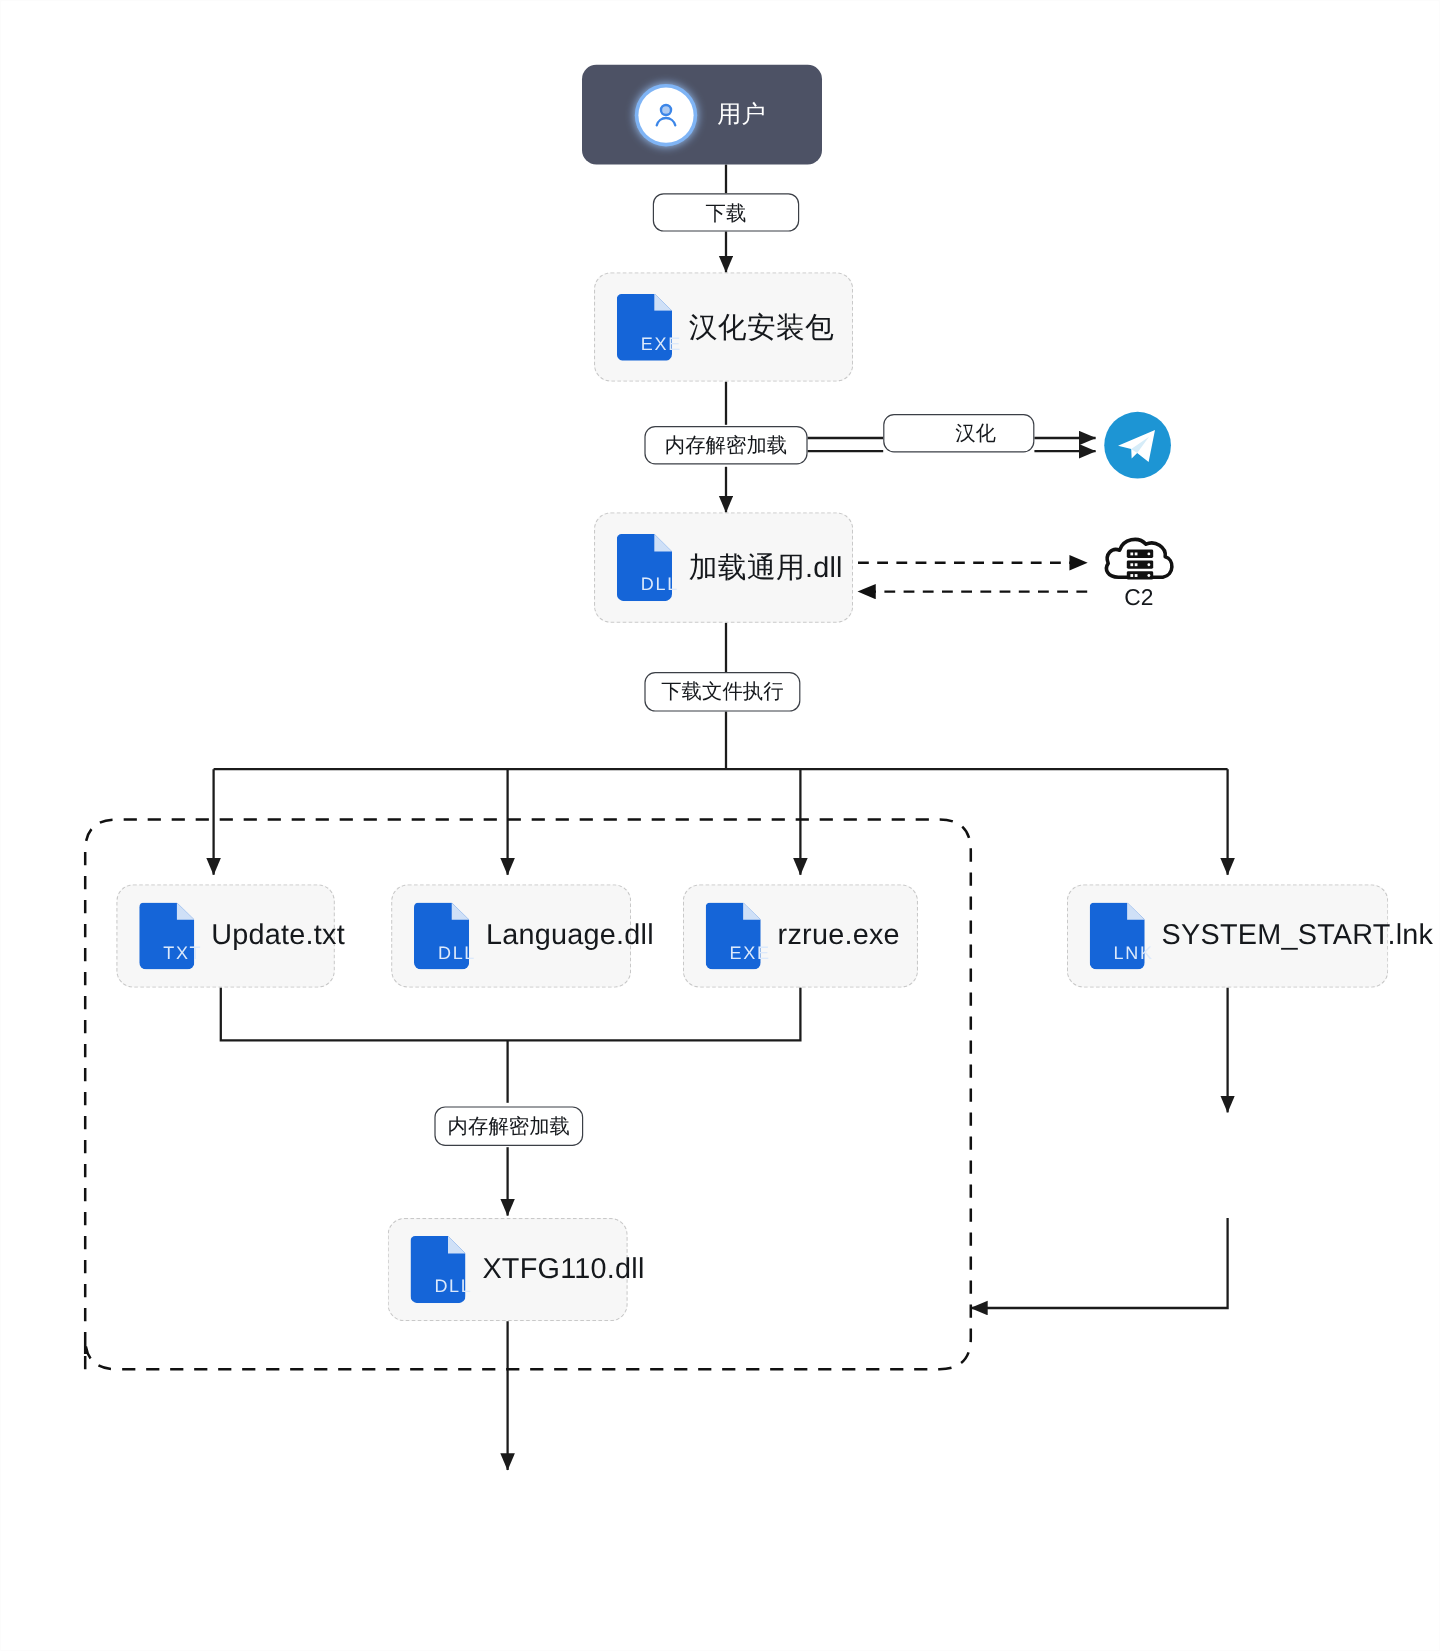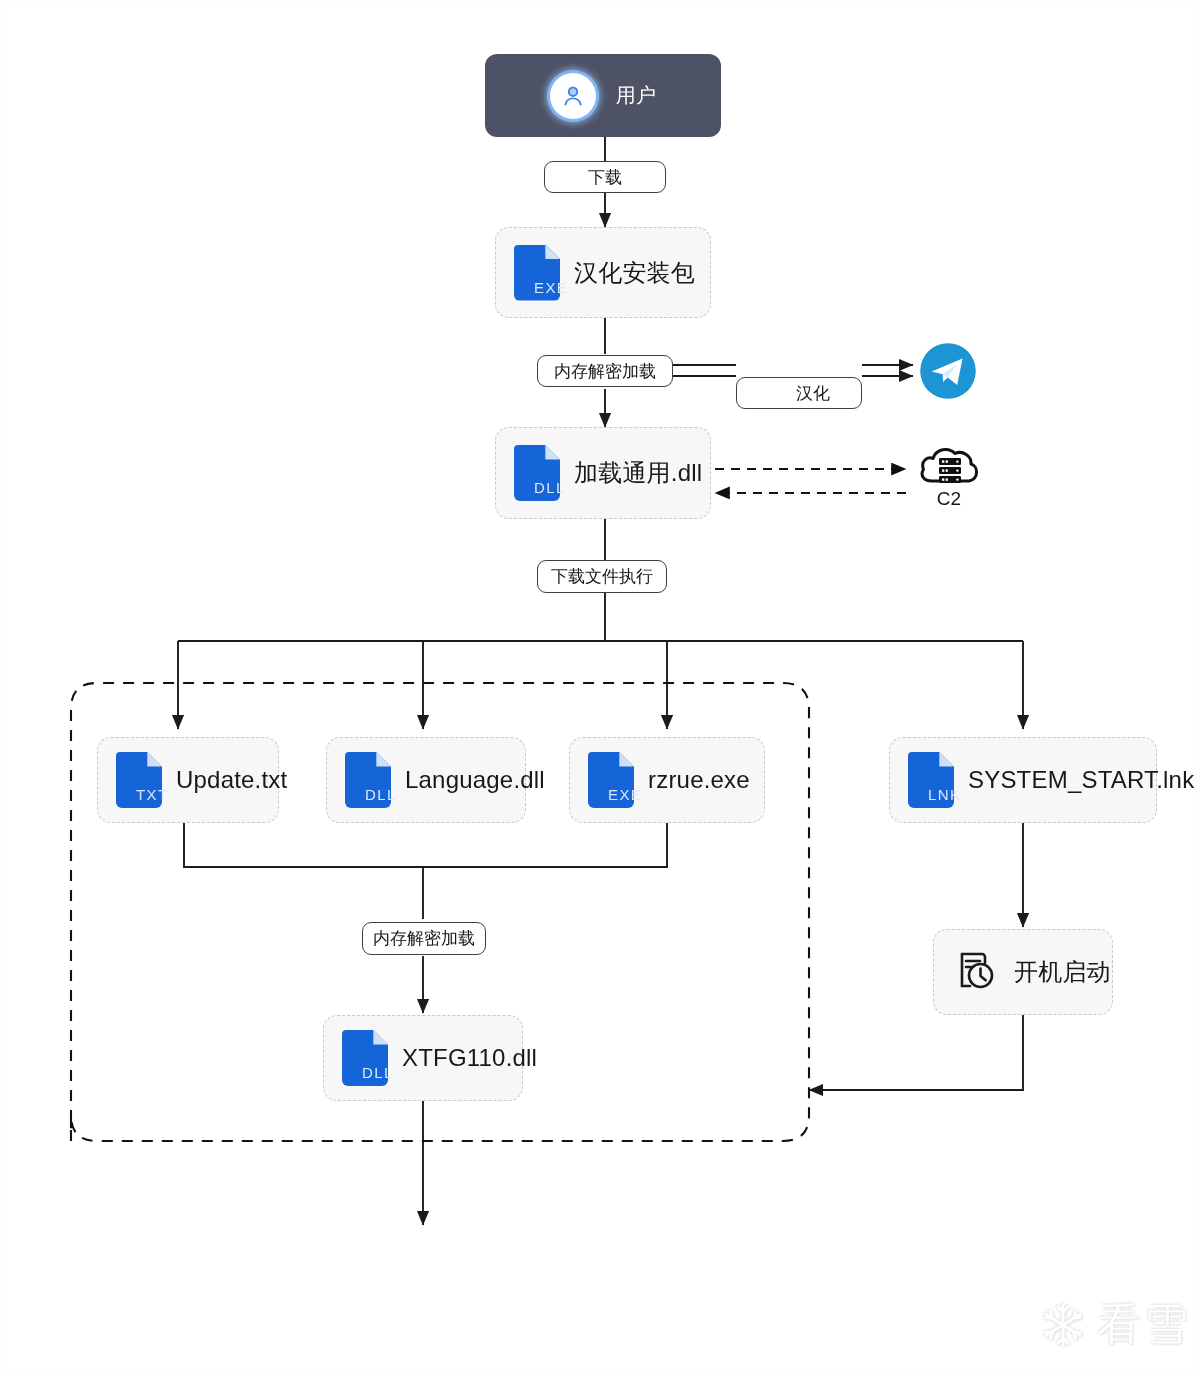--- a/index.html
+++ b/index.html
@@ -189,27 +189,27 @@
       <path d="M905,492 L714,492" marker-end="url(#arrowd)"></path>
     </g>
 
     <path d="M70,1140 L70,708 Q70,682 96,682 L782,682 Q808,682 808,708 L808,1114 Q808,1140 782,1140 L96,1140 Q70,1140 70,1114 Z" fill="none" stroke="#111111" stroke-width="2.1" stroke-dasharray="11 9"></path>
   </svg>
 
   <div class="edge-label" style="left:543px; top:160px; width:122px; height:32px;">下载</div>
 
   <div class="edge-label" style="left:536px; top:354px; width:136px; height:32px;">内存解密加载</div>
 
-  <div class="edge-label" style="left:735px; top:376px; width:126px; height:32px;padding-left:28px;">汉化</div>
+  <div class="edge-label" style="left:735px; top:344px; width:126px; height:32px;padding-left:28px;">汉化</div>
 
   <div class="edge-label" style="left:536px; top:559px; width:130px; height:33px;">下载文件执行</div>
 
   <div class="edge-label" style="left:361px; top:921px; width:124px; height:33px;">内存解密加载</div>
 
-  <div class="node node-user" style="left:484px; top:53px; width:236px; height:83px;">
+  <div class="node node-user" style="left:484px; top:53px; width:200px; height:83px;">
     <span class="avatar">
       <svg width="28" height="28" viewBox="0 0 24 24" fill="none" stroke="#3c86e8" stroke-width="1.7">
         <circle cx="12" cy="8.3" r="3.6" fill="#aecbf2" stroke="#3c86e8"></circle>
         <path d="M5.4 19.2a6.8 6.8 0 0 1 13.2 0" stroke-linecap="round"></path>
       </svg>
     </span>
     <span class="node-label-text">用户</span>
   </div>
 
   <div class="node node-file" style="left:494px; top:226px; width:216px; height:91px;">
@@ -291,47 +291,25 @@
 
   <div class="node node-file" style="left:888px; top:736px; width:268px; height:86px;">
     <span class="file-icon">
       <span class="body"></span>
         <span class="fold"></span>
       <span class="ext">LNK</span>
     </span>
     <span class="node-label-text">SYSTEM_START.lnk</span>
   </div>
 
-  <div class="node node-file" style="left:932px; top:928px; width:180px; height:86px;">
-    <span style="flex:0 0 auto;">
-      <svg width="48" height="48" viewBox="0 0 48 48" fill="none" stroke="#1b1b1b" stroke-width="2.6">
-        <path d="M10 8 h20 a3 3 0 0 1 3 3 v6" stroke-linecap="round"></path>
-        <path d="M10 8 v32 h8" stroke-linecap="round"></path>
-        <path d="M14 15 h14" stroke-linecap="round"></path>
-        <path d="M14 21 h7" stroke-linecap="round"></path>
-        <circle cx="28.5" cy="29.5" r="11.5"></circle>
-        <path d="M28.5 22.5 v7.6 l5.2 4.2" stroke-linecap="round" stroke-linejoin="round"></path>
-      </svg>
-    </span>
-    <span class="node-label-text">开机启动</span>
-  </div>
 
   <div class="node node-file" style="left:322px; top:1014px; width:200px; height:86px;">
     <span class="file-icon">
       <span class="body"></span>
         <span class="fold"></span>
       <span class="ext">DLL</span>
     </span>
     <span class="node-label-text">XTFG110.dll</span>
   </div>
 
 
-  <div class="watermark" style="left:1038px; top:1294px;">
-    <svg width="48" height="48" viewBox="0 0 48 48" stroke="#ffffff" stroke-width="3" fill="none" stroke-linecap="round" style="filter: drop-shadow(1px 1px 1px #dddddd) drop-shadow(-1px -1px 1px #e3e3e3);">
-      <path d="M24 4 V44 M7 13.5 L41 34.5 M41 13.5 L7 34.5"></path>
-      <path d="M24 11 l-5 -5 M24 11 l5 -5 M24 37 l-5 5 M24 37 l5 5"></path>
-      <path d="M13.5 17 l-6.8 -0.6 M13.5 17 l-2.2 -6.4 M34.5 31 l6.8 0.6 M34.5 31 l2.2 6.4"></path>
-      <path d="M34.5 17 l6.8 -0.6 M34.5 17 l2.2 -6.4 M13.5 31 l-6.8 0.6 M13.5 31 l-2.2 6.4"></path>
-    </svg>
-    <span class="wm-text">看雪</span>
-  </div>
 
 </div>
 
 </body></html>

